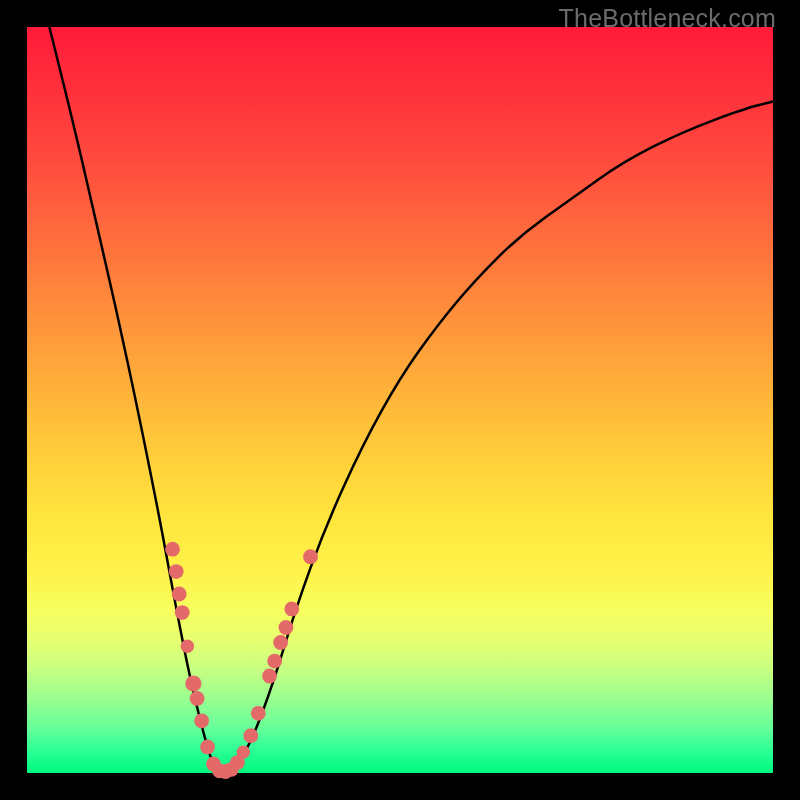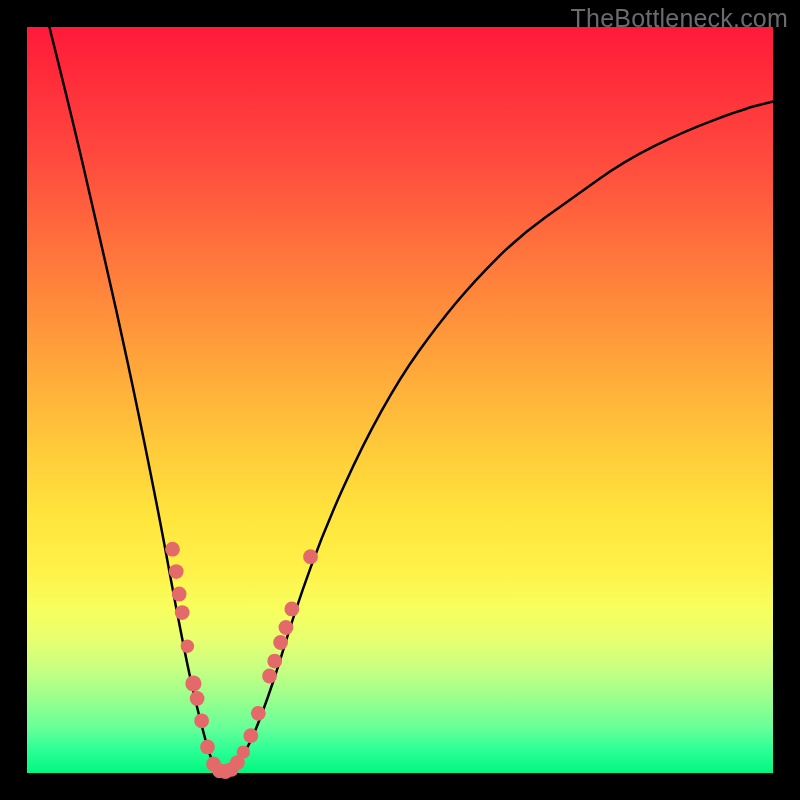--- a/index.html
+++ b/index.html
@@ -38,21 +38,21 @@
       #e8ff70 82%,
       #c8ff82 86%,
       #9aff8e 90%,
       #66ff99 94%,
       #2bff95 97%,
       #00f780 100%);
   }
   .watermark {
     position: absolute;
     top: 4px;
-    right: 12px;
+    right: 24px;
     font-size: 25px;
     font-weight: 400;
     color: #6b6b6b;
     letter-spacing: 0.2px;
     user-select: none;
   }
   svg.curve {
     position: absolute;
     left: 0; top: 0;
     width: 746px; height: 746px;

